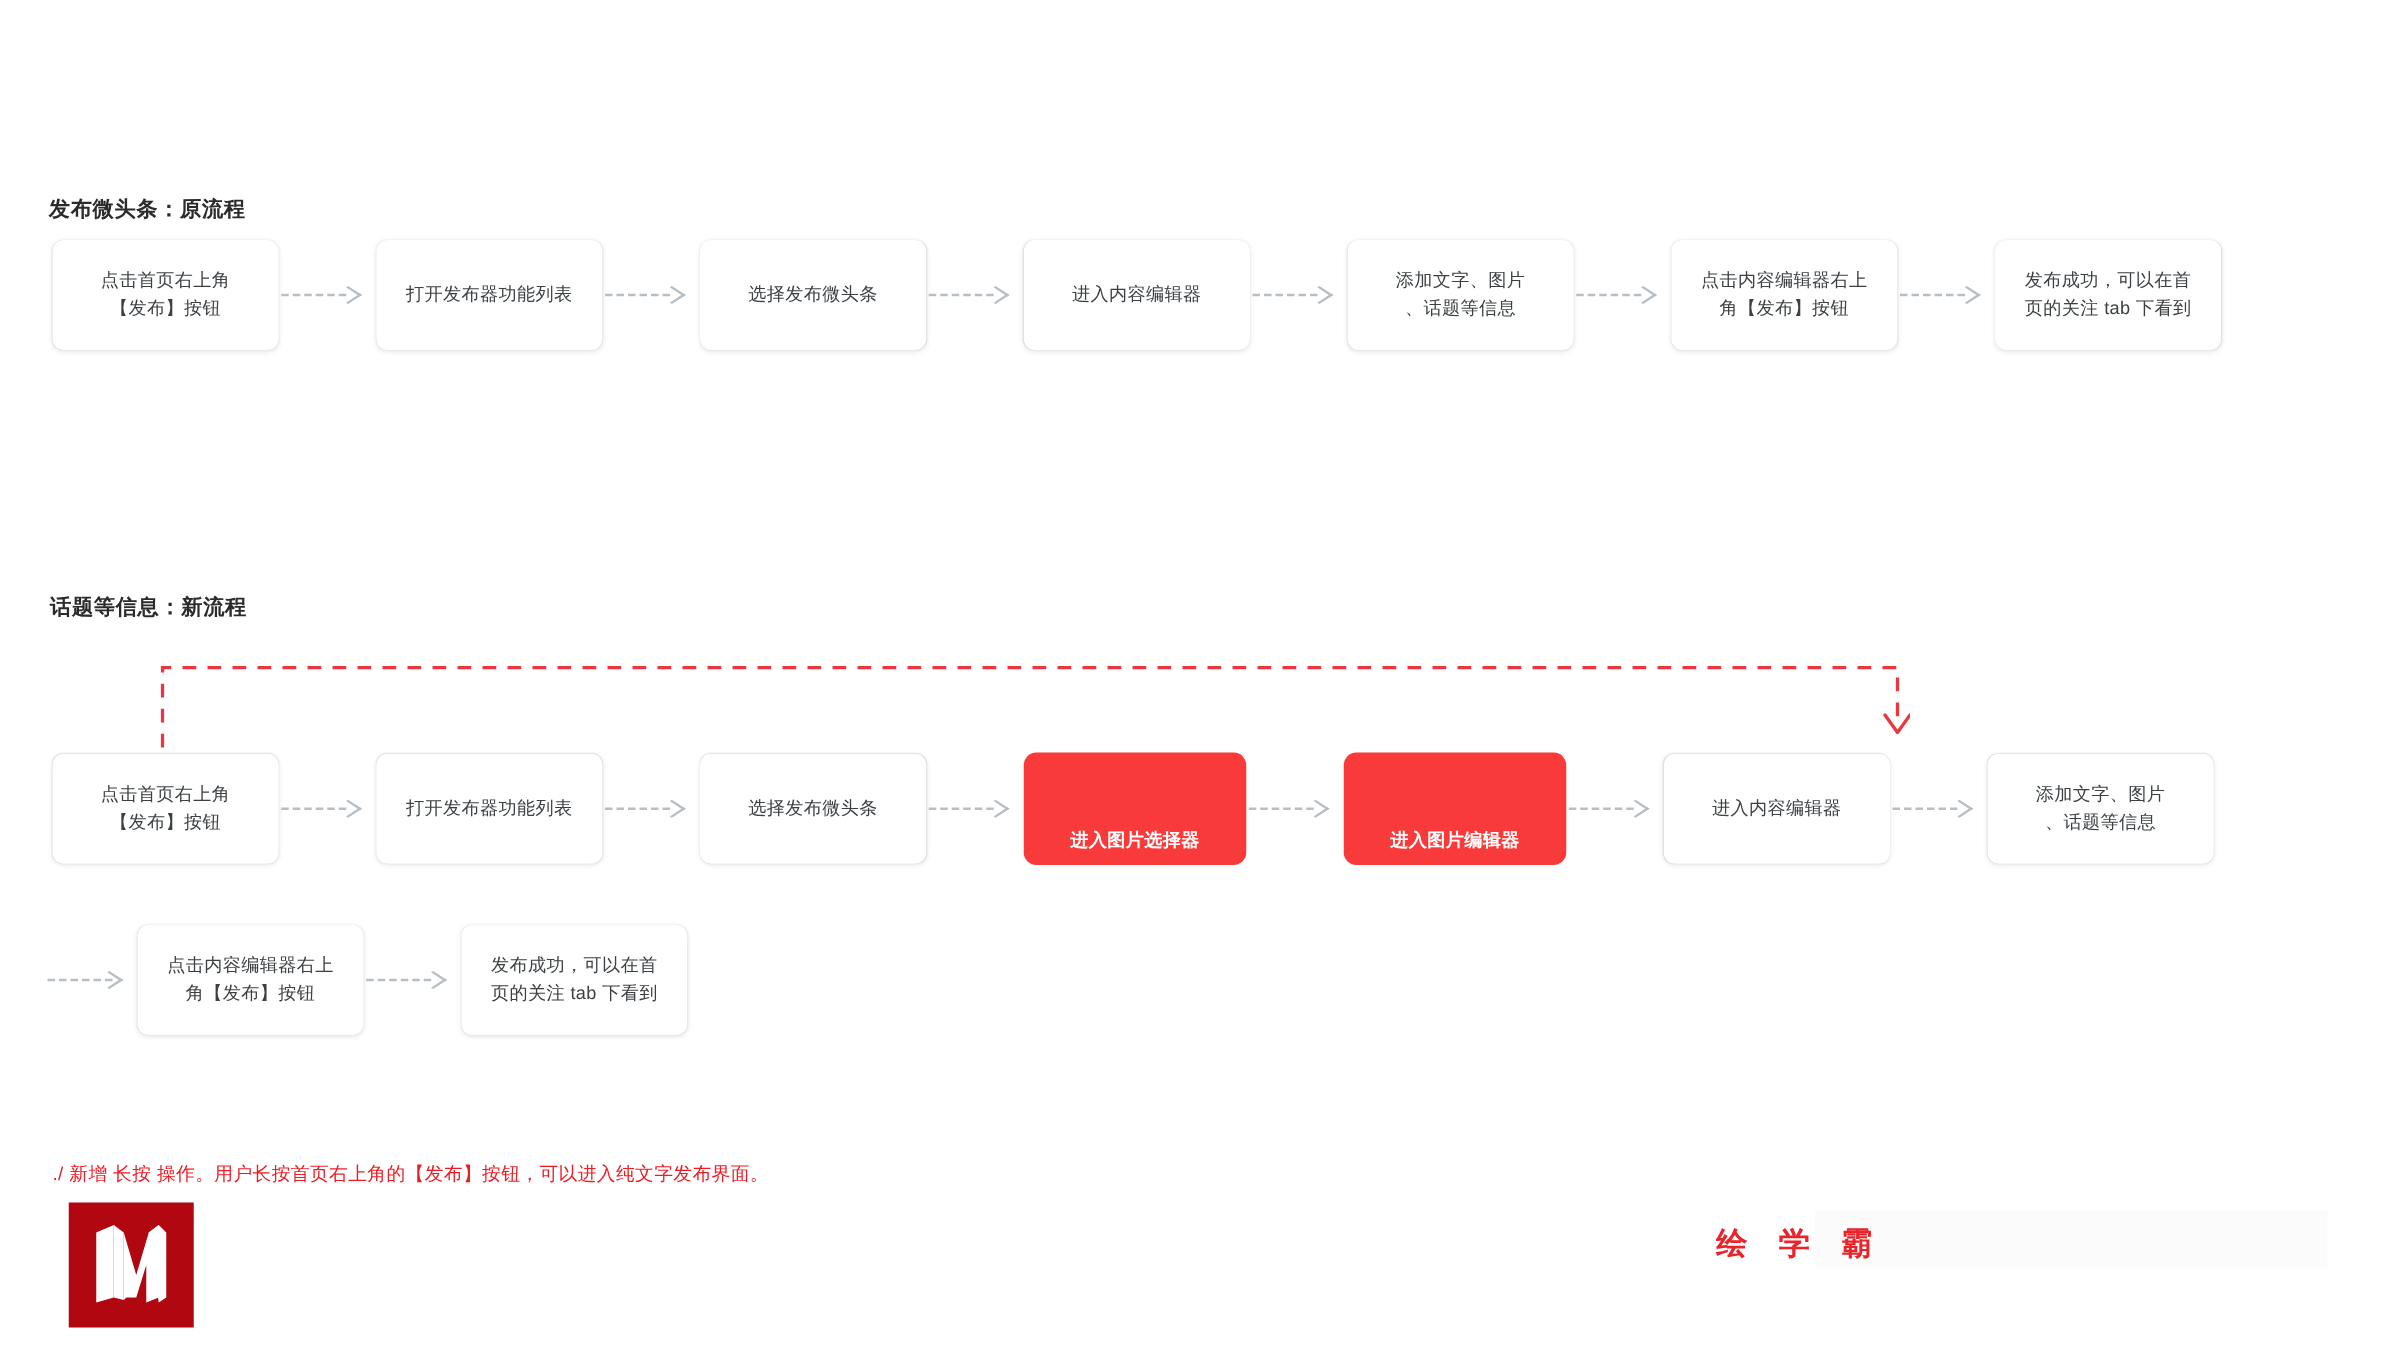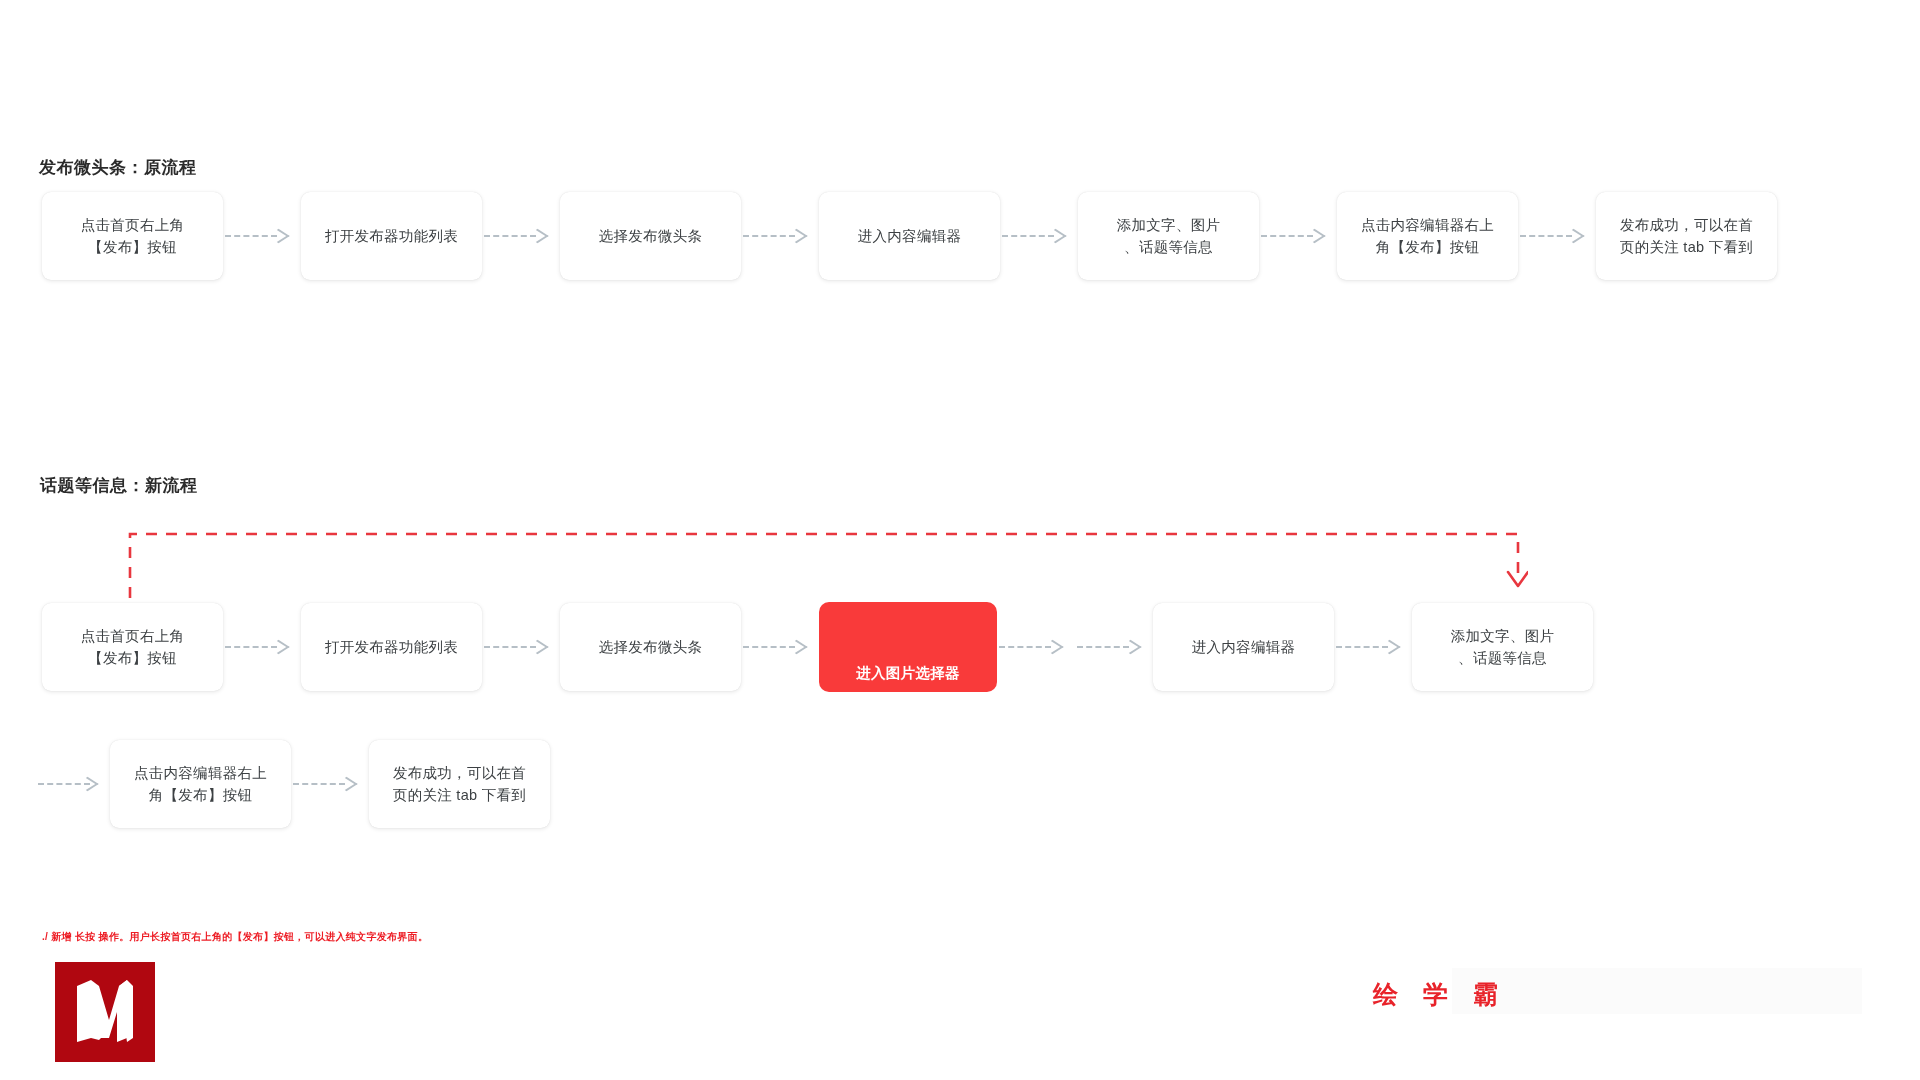--- a/index.html
+++ b/index.html
@@ -107,22 +107,22 @@
     width: 1400px;
     height: 80px;
     pointer-events: none;
   }
 
   
   .footer-note {
     position: absolute;
     left: 42px;
     top: 930px;
-    font-size: 10px;
-    font-weight: bold;
+    font-size: 15px;
+    font-weight: normal;
     color: #ED1C24;
     letter-spacing: 0.3px;
     white-space: nowrap;
   }
 
   
   .logo {
     position: absolute;
     left: 55px;
     top: 962px;
@@ -238,20 +238,23 @@
       <span class="shaft"></span>
       <span class="head"></span>
     </div>
     <div class="node w2 highlight">
       <span class="node-text">进入图片选择器</span>
     </div>
     <div class="arrow">
       <span class="shaft"></span>
       <span class="head"></span>
     </div>
+    <div class="node w2 highlight">
+      <span class="node-text">进入图片编辑器</span>
+    </div>
     <div class="arrow">
       <span class="shaft"></span>
       <span class="head"></span>
     </div>
     <div class="node w1">
       <span class="node-text">进入内容编辑器</span>
     </div>
     <div class="arrow">
       <span class="shaft"></span>
       <span class="head"></span>

